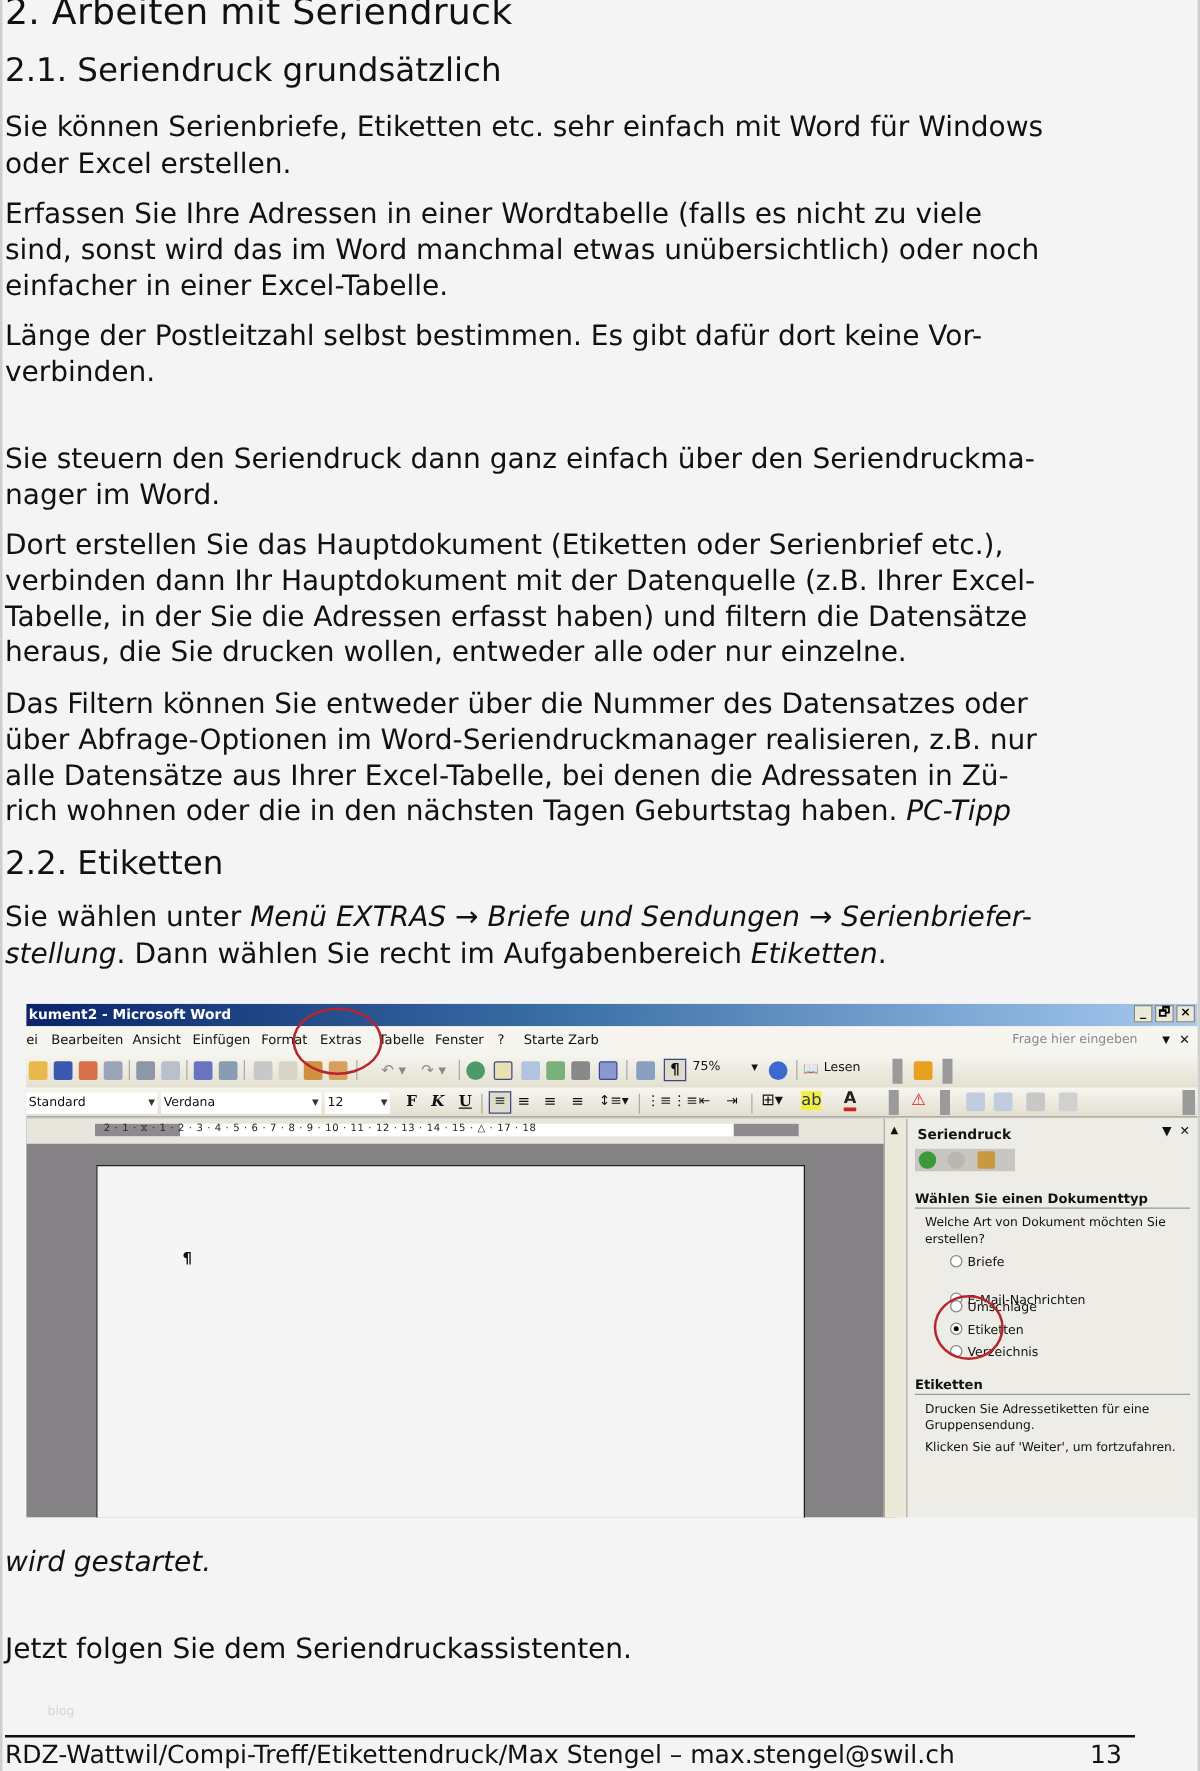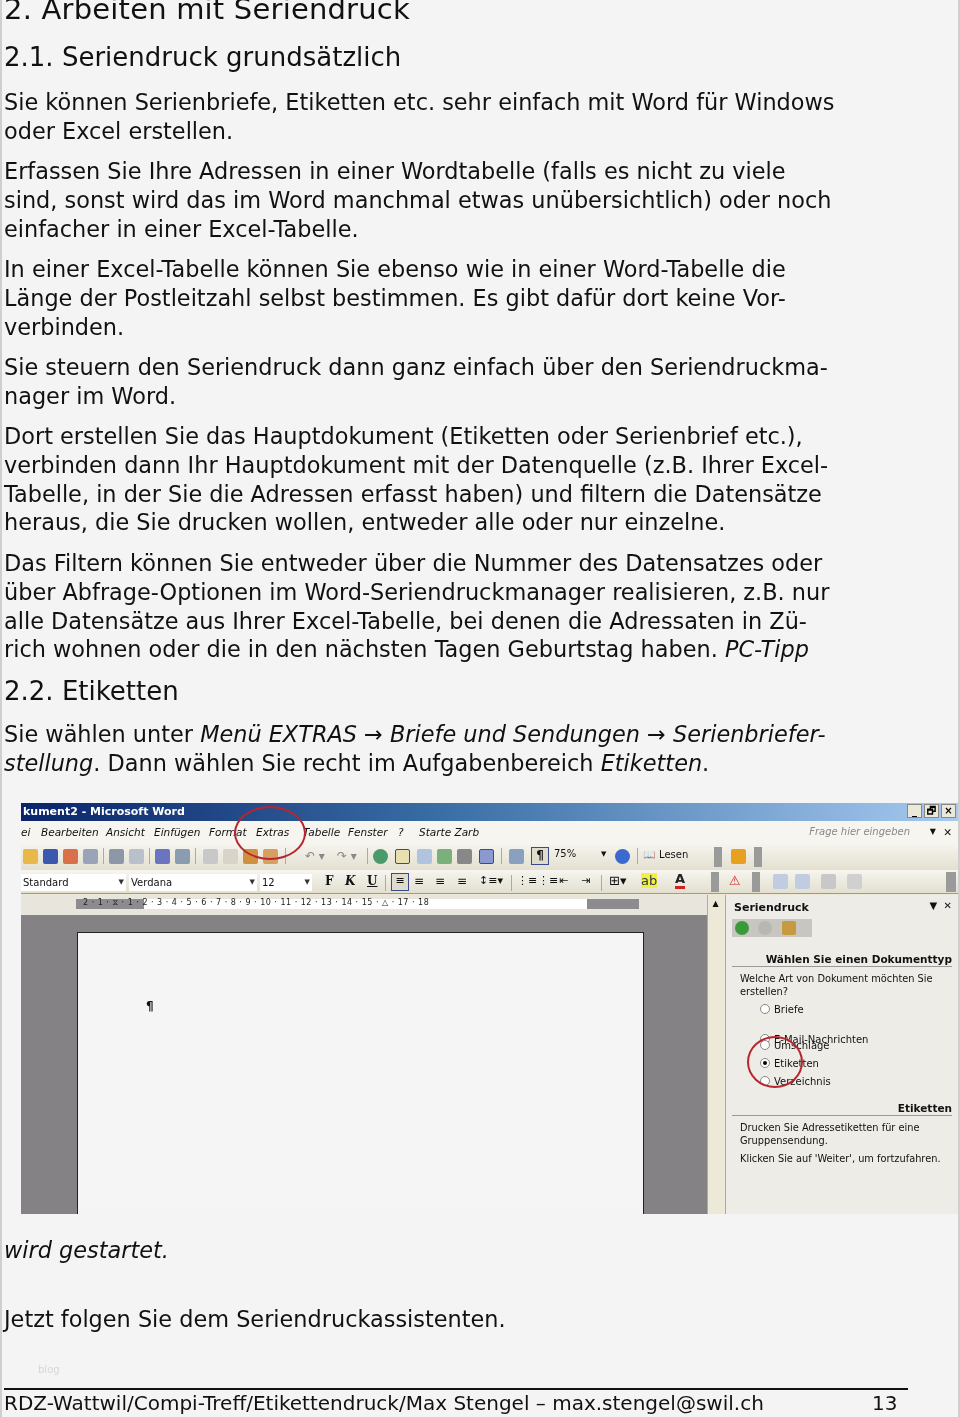--- a/index.html
+++ b/index.html
@@ -10,21 +10,21 @@
   h2 { position: absolute; left: 4px; font-size: 26px; font-weight: normal; }
   .p { position: absolute; left: 4px; font-size: 22.4px; line-height: 28.8px; width: 900px; }
   .p i { font-style: italic; }
 
   
   .shot { position: absolute; left: 21px; top: 803px; width: 937px; height: 411px; background: #ece9d8; overflow: hidden; font-family: "DejaVu Sans", sans-serif; }
   .titlebar { position: absolute; left: 0; top: 0; width: 937px; height: 18px; background: linear-gradient(90deg, #0a246a 0%, #3a6ea5 45%, #a6caf0 100%); color: #fff; font-weight: bold; font-size: 11px; line-height: 18px; padding-left: 2px; }
   .winbtns { position: absolute; right: 2px; top: 1px; display: flex; gap: 2px; }
   .winbtn { width: 15px; height: 14px; background: #ece9d8; border: 1px solid #888; color: #000; font-size: 10px; line-height: 12px; text-align: center; font-weight: bold; }
   .menubar { position: absolute; left: 0; top: 18px; width: 937px; height: 22px; background: #f6f5ef; font-size: 10.5px; line-height: 22px; color: #111; }
-  .menubar span { position: absolute; top: 0; font-style: italic; }
+  .menubar span { position: absolute; top: 0; }
   .help-input { position: absolute; right: 48px; top: 0; color: #888; font-size: 10px; margin-left: 24px; }
   .menu-close { position: absolute; right: 6px; top: 0; font-weight: bold; }
   .menu-arrow { position: absolute; right: 22px; top: 0; font-size: 8px; }
   .tb1 { position: absolute; left: 0; top: 40px; width: 937px; height: 27px; background: linear-gradient(#f6f5ef,#e3e0d0); }
   .tb2 { position: absolute; left: 0; top: 67px; width: 937px; height: 24px; background: linear-gradient(#f6f5ef,#e3e0d0); border-bottom: 1px solid #999; }
   .ico { position: absolute; top: 6px; width: 15px; height: 15px; border-radius: 2px; }
   .combo { position: absolute; top: 4px; height: 17px; background: #fff; font-size: 10px; line-height: 17px; padding-left: 2px; color: #111; }
   .combo .dd { position: absolute; right: 2px; top: 0; font-size: 7px; color: #333; }
   .fmtbtn { position: absolute; top: 4px; font-family: "DejaVu Serif", serif; font-weight: bold; font-size: 12px; }
   .sep { position: absolute; top: 5px; width: 1px; height: 16px; background: #aaa; }
@@ -40,21 +40,21 @@
   .paper { position: absolute; left: 56px; top: 37px; width: 567px; height: 290px; background: #f5f5f5; border: 1px solid #222; }
   .pilcrow { position: absolute; left: 68px; top: 66px; font-size: 12px; font-weight: bold; }
   .vscroll { position: absolute; left: 686px; top: 0; width: 15px; height: 319px; background: #ece9d8; border-left: 1px solid #aaa; }
   .vscroll .up { position: absolute; left: 2px; top: 2px; width: 11px; height: 14px; font-size: 8px; text-align: center; line-height: 14px; }
 
   .taskpane { position: absolute; left: 704px; top: 92px; width: 233px; height: 319px; background: #eeece6; border-left: 1px solid #aaa; font-size: 10px; color: #111; }
   .tp-title { position: absolute; left: 8px; top: 6px; font-weight: bold; font-size: 11px; }
   .tp-ctrl { position: absolute; right: 6px; top: 5px; font-size: 10px; }
   .tp-nav { position: absolute; left: 6px; top: 24px; width: 80px; height: 18px; background: #c8c6c0; }
   .tp-nav span { position: absolute; top: 2px; width: 14px; height: 14px; border-radius: 50%; }
-  .tp-section { position: absolute; left: 6px; font-weight: bold; font-size: 10.5px; width: 220px; border-bottom: 1px solid #999; padding-bottom: 1px; text-align: right; }
+  .tp-section { position: absolute; left: 6px; font-weight: bold; font-size: 10.5px; width: 220px; border-bottom: 1px solid #999; padding-bottom: 1px; }
   .tp-text { position: absolute; left: 14px; width: 205px; font-size: 9.8px; line-height: 13px; }
   .radio { position: absolute; left: 34px; font-size: 10px; }
   .radio .r { display: inline-block; width: 10px; height: 10px; border: 1px solid #888; border-radius: 50%; background: #fff; vertical-align: -1px; margin-right: 4px; position: relative; }
   .radio .r.on::after { content: ""; position: absolute; left: 2px; top: 2px; width: 4px; height: 4px; background: #000; border-radius: 50%; }
 
   .circle { position: absolute; border: 2px solid #b7262e; border-radius: 50%; pointer-events: none; }
 
   .footer-rule { position: absolute; left: 4px; top: 1388px; width: 904px; height: 2px; background: #111; }
   .footer-text { position: absolute; left: 4px; top: 1391px; font-size: 20px; }
   .page-num { position: absolute; left: 872px; top: 1391px; font-size: 20px; }
@@ -71,21 +71,20 @@
 <div class="p" style="top:88px">
   <div>Sie können Serienbriefe, Etiketten etc. sehr einfach mit Word für Windows</div>
   <div>oder Excel erstellen.</div>
 </div>
 <div class="p" style="top:157px">
   <div>Erfassen Sie Ihre Adressen in einer Wordtabelle (falls es nicht zu viele</div>
   <div>sind, sonst wird das im Word manchmal etwas unübersichtlich) oder noch</div>
   <div>einfacher in einer Excel-Tabelle.</div>
 </div>
 <div class="p" style="top:255px">
-  <div>In einer Excel-Tabelle können Sie ebenso wie in einer Word-Tabelle die</div>
   <div>Länge der Postleitzahl selbst bestimmen. Es gibt dafür dort keine Vor-</div>
   <div>verbinden.</div>
 </div>
 <div class="p" style="top:353px">
   <div>Sie steuern den Seriendruck dann ganz einfach über den Seriendruckma-</div>
   <div>nager im Word.</div>
 </div>
 <div class="p" style="top:422px">
   <div>Dort erstellen Sie das Hauptdokument (Etiketten oder Serienbrief etc.),</div>
   <div>verbinden dann Ihr Hauptdokument mit der Datenquelle (z.B. Ihrer Excel-</div>

